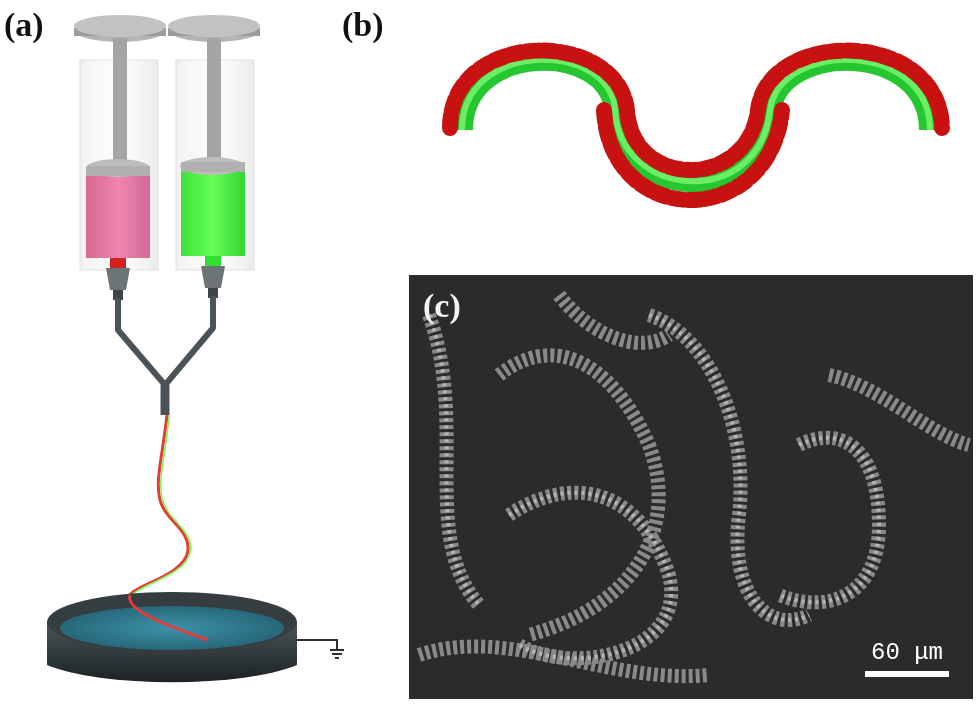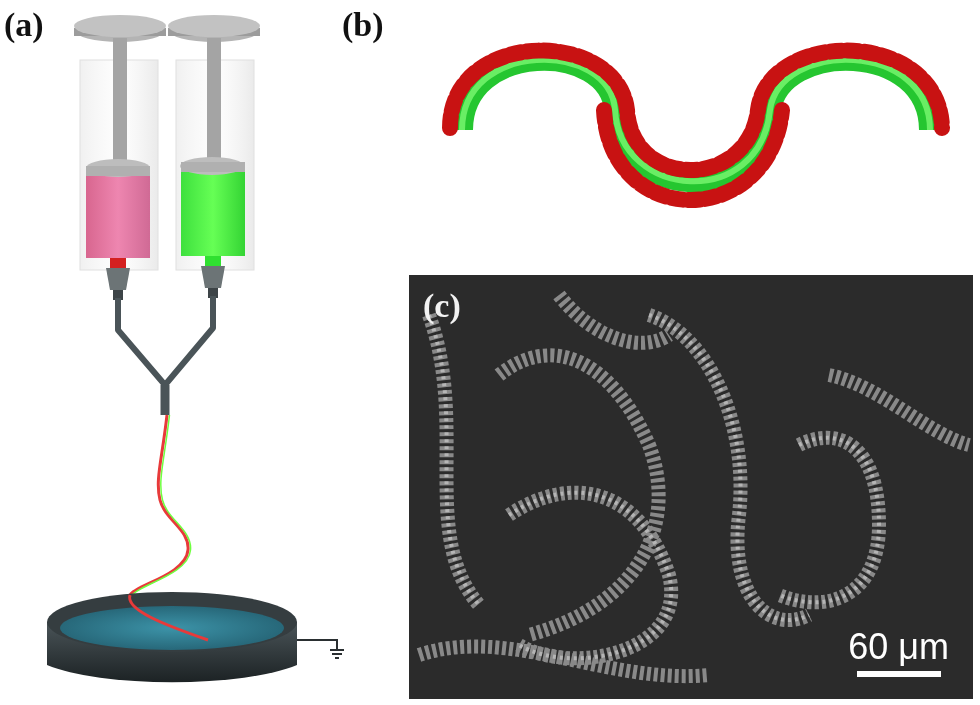--- a/index.html
+++ b/index.html
@@ -3,21 +3,21 @@
   <meta charset="utf-8">
   <style>
     html,body{margin:0;padding:0;background:#fff;}
     body{width:980px;height:705px;position:relative;overflow:hidden;font-family:"Liberation Serif","DejaVu Serif",serif;}
     .label{position:absolute;font-weight:bold;font-size:34px;color:#111;line-height:1;}
     #panel-a{position:absolute;left:0;top:0;width:400px;height:705px;}
     #panel-b{position:absolute;left:340px;top:0;width:640px;height:260px;}
     #panel-c{position:absolute;left:409px;top:275px;width:564px;height:424px;background:#2a2a2a;overflow:hidden;}
     #panel-c .label{color:#f2f2f2;left:14px;top:14px;font-size:34px;}
     .scalebar{position:absolute;right:24px;bottom:22px;text-align:center;color:#fff;}
-    .scalebar .txt{font-size:36px;font-family:Liberation Sans, sans-serif;line-height:1;}
+    .scalebar .txt{font-size:24px;font-family:Liberation Mono, monospace;line-height:1;}
     .scalebar .bar{height:6px;background:#fff;margin-top:6px;width:84px;margin-left:auto;margin-right:auto;}
   </style>
 </head>
 <body>
 
 <div id="panel-a">
   <div class="label" style="left:4px;top:8px;">(a)</div>
   <svg width="400" height="705" viewBox="0 0 400 705">
     <defs>
       <linearGradient id="barrel" x1="0" x2="1">

